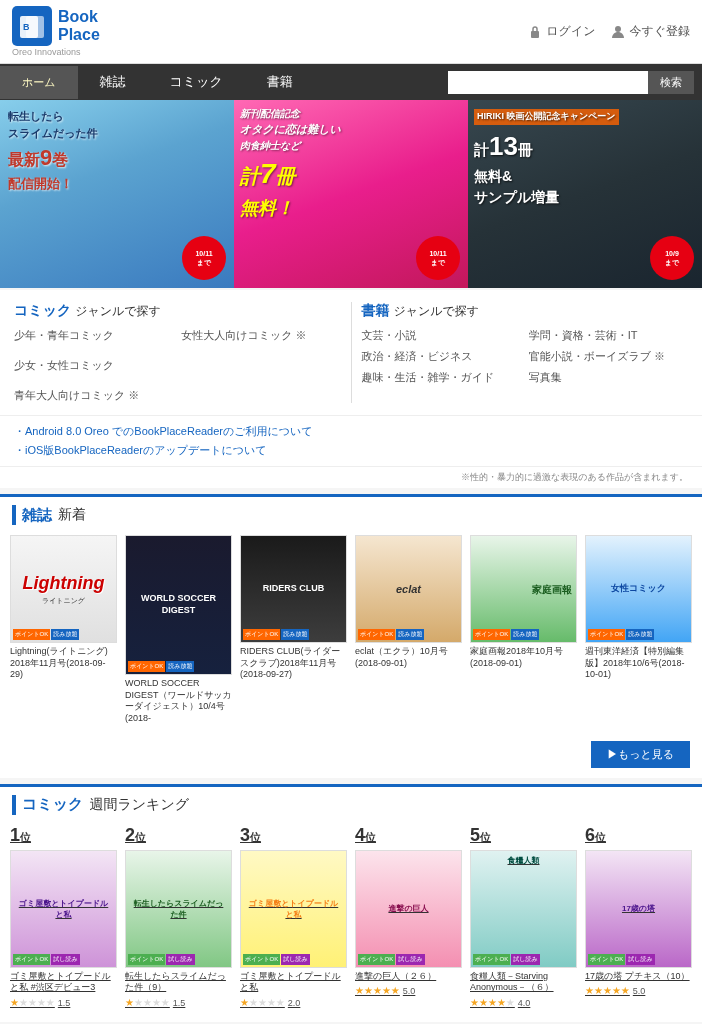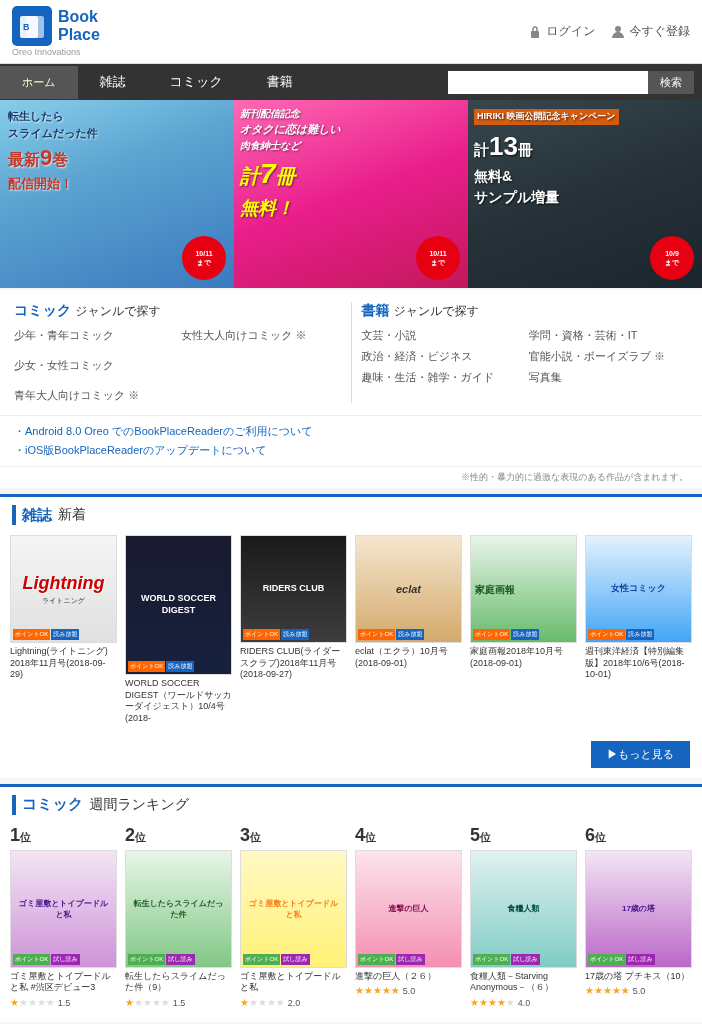--- a/index.html
+++ b/index.html
@@ -175,21 +175,21 @@
       <div style="color:#333; font-weight:900; font-size:11px; text-align:center; padding:4px; font-style:italic;">eclat</div>
       <div style="position:absolute; bottom:2px; left:2px; display:flex; gap:1px;">
         <span style="background:#ff6600; color:white; font-size:6px; padding:1px 2px;">ポイントOK</span>
         <span style="background:#1565c0; color:white; font-size:6px; padding:1px 2px;">読み放題</span>
       </div>
     </div>
     <div style="font-size:9px; color:#333; margin-top:3px; line-height:1.3;">eclat（エクラ）10月号(2018-09-01)</div>
   </div>
 
   <div style="flex:1; cursor:pointer;">
-    <div style="width:100%; height:108px; background:linear-gradient(180deg, #e8f5e9 0%, #66bb6a 100%); position:relative; overflow:hidden; border:1px solid #ddd; display:flex; flex-direction:column; align-items:flex-start; justify-content:center;">
+    <div style="width:100%; height:108px; background:linear-gradient(180deg, #e8f5e9 0%, #66bb6a 100%); position:relative; overflow:hidden; border:1px solid #ddd; display:flex; flex-direction:column; align-items:flex-end; justify-content:center;padding-left:16px;">
       <div style="color:#1b5e20; font-weight:900; font-size:10px; text-align:center; padding:4px; line-height:1.3;">家庭画報</div>
       <div style="position:absolute; bottom:2px; left:2px; display:flex; gap:1px;">
         <span style="background:#ff6600; color:white; font-size:6px; padding:1px 2px;">ポイントOK</span>
         <span style="background:#1565c0; color:white; font-size:6px; padding:1px 2px;">読み放題</span>
       </div>
     </div>
     <div style="font-size:9px; color:#333; margin-top:3px; line-height:1.3;">家庭画報2018年10月号(2018-09-01)</div>
   </div>
 
   <div style="flex:1; cursor:pointer;">
@@ -208,21 +208,21 @@
 <div style="display:flex; justify-content:flex-end; padding:6px 12px 10px; background:#fff;">
   <button style="background:#1565c0; color:white; border:none; padding:6px 16px; font-size:11px; cursor:pointer;">▶もっと見る</button>
 </div>
 
 <div style="display:flex; align-items:center; gap:6px; padding:8px 12px 4px; background:#fff; margin-top:6px; border-top:3px solid #1565c0;">
   <div style="width:4px; height:20px; background:#1565c0;"></div>
   <span style="font-size:15px; font-weight:bold; color:#1565c0;">コミック</span>
   <span style="font-size:14px; color:#333;">週間ランキング</span>
 </div>
 
-<div style="background:#fff; padding:6px 10px 14px; display:flex; gap:8px;">
+<div style="background:#fff; padding:6px 10px 14px; display:flex; gap:8px;text-decoration:underline;">
 
   <div style="flex:1; cursor:pointer;">
     <div style="font-size:18px; font-weight:bold; color:#333; margin-bottom:4px;">1<span style="font-size:11px;">位</span></div>
     <div style="width:100%; height:118px; background:linear-gradient(180deg, #f3e5f5 0%, #ce93d8 100%); position:relative; overflow:hidden; border:1px solid #ddd; display:flex; align-items:center; justify-content:center;">
       <div style="font-size:8px; color:#4a148c; font-weight:bold; text-align:center; padding:4px; line-height:1.4;">ゴミ屋敷とトイプードルと私</div>
       <div style="position:absolute; bottom:2px; left:2px; display:flex; gap:1px;">
         <span style="background:#4CAF50; color:white; font-size:6px; padding:1px 2px;">ポイントOK</span>
         <span style="background:#9c27b0; color:white; font-size:6px; padding:1px 2px;">試し読み</span>
       </div>
     </div>
@@ -279,21 +279,21 @@
     </div>
     <div style="font-size:9px; color:#333; margin-top:3px; line-height:1.3;">進撃の巨人（２６）</div>
     <div style="display:flex; align-items:center; margin-top:3px;">
       <span style="color:#f5a623; font-size:10px;">★★★★★</span>
       <span style="font-size:9px; color:#555; margin-left:3px;">5.0</span>
     </div>
   </div>
 
   <div style="flex:1; cursor:pointer;">
     <div style="font-size:18px; font-weight:bold; color:#333; margin-bottom:4px;">5<span style="font-size:11px;">位</span></div>
-    <div style="width:100%; height:118px; background:linear-gradient(180deg, #e0f2f1 0%, #80cbc4 100%); position:relative; overflow:hidden; border:1px solid #ddd; display:flex; align-items:center; justify-content:center;">
+    <div style="width:100%; height:118px; background:linear-gradient(180deg, #e0f2f1 0%, #80cbc4 100%); position:relative; overflow:hidden; border:1px solid #ddd; display:flex; justify-content:center;">
       <div style="font-size:8px; color:#004d40; font-weight:bold; text-align:center; padding:4px; line-height:1.4;">食糧人類</div>
       <div style="position:absolute; bottom:2px; left:2px; display:flex; gap:1px;">
         <span style="background:#4CAF50; color:white; font-size:6px; padding:1px 2px;">ポイントOK</span>
         <span style="background:#9c27b0; color:white; font-size:6px; padding:1px 2px;">試し読み</span>
       </div>
     </div>
     <div style="font-size:9px; color:#333; margin-top:3px; line-height:1.3;">食糧人類－Starving Anonymous－（６）</div>
     <div style="display:flex; align-items:center; margin-top:3px;">
       <span style="color:#f5a623; font-size:10px;">★★★★</span>
         <span style="color:#ddd; font-size:10px;">★</span>

